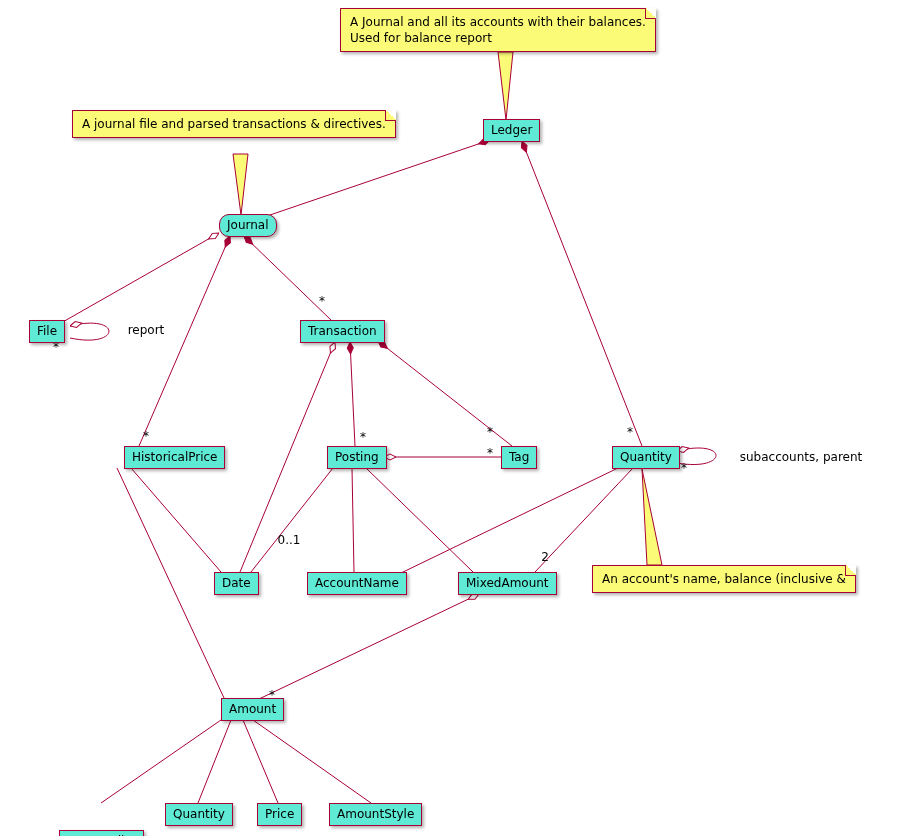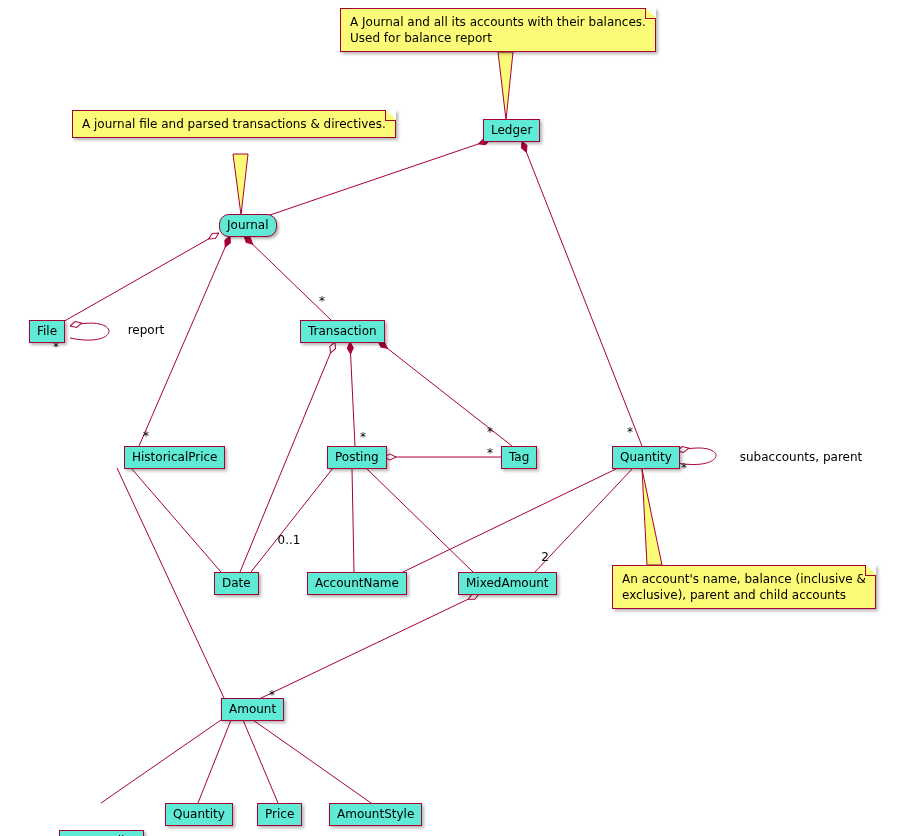--- a/index.html
+++ b/index.html
@@ -96,24 +96,23 @@
 
   <div class="uml-note" style="left:340px;top:8px;">
     <div class="fold"></div>
     <div>A Journal and all its accounts with their balances.</div>
     <div>Used for balance report</div>
   </div>
   <div class="uml-note" style="left:72px;top:110px;">
     <div class="fold"></div>
     <div>A journal file and parsed transactions &amp; directives.</div>
   </div>
-  <div class="uml-note" style="left:612px;top:565px;">
+  <div class="uml-note" style="left:592px;top:565px;text-align:center;">
     <div class="fold"></div>
     <div>An account's name, balance (inclusive &amp;</div>
-    <div>exclusive), parent and child accounts</div>
   </div>
 
   <span class="edge-label" style="left:322px;top:301px;">*</span>
   <span class="edge-label" style="left:146px;top:436px;">*</span>
   <span class="edge-label" style="left:363px;top:437px;">*</span>
   <span class="edge-label" style="left:490px;top:432px;">*</span>
   <span class="edge-label" style="left:490px;top:453px;">*</span>
   <span class="edge-label" style="left:630px;top:432px;">*</span>
   <span class="edge-label" style="left:684px;top:468px;">*</span>
   <span class="edge-label" style="left:801px;top:457px;">subaccounts, parent</span>

